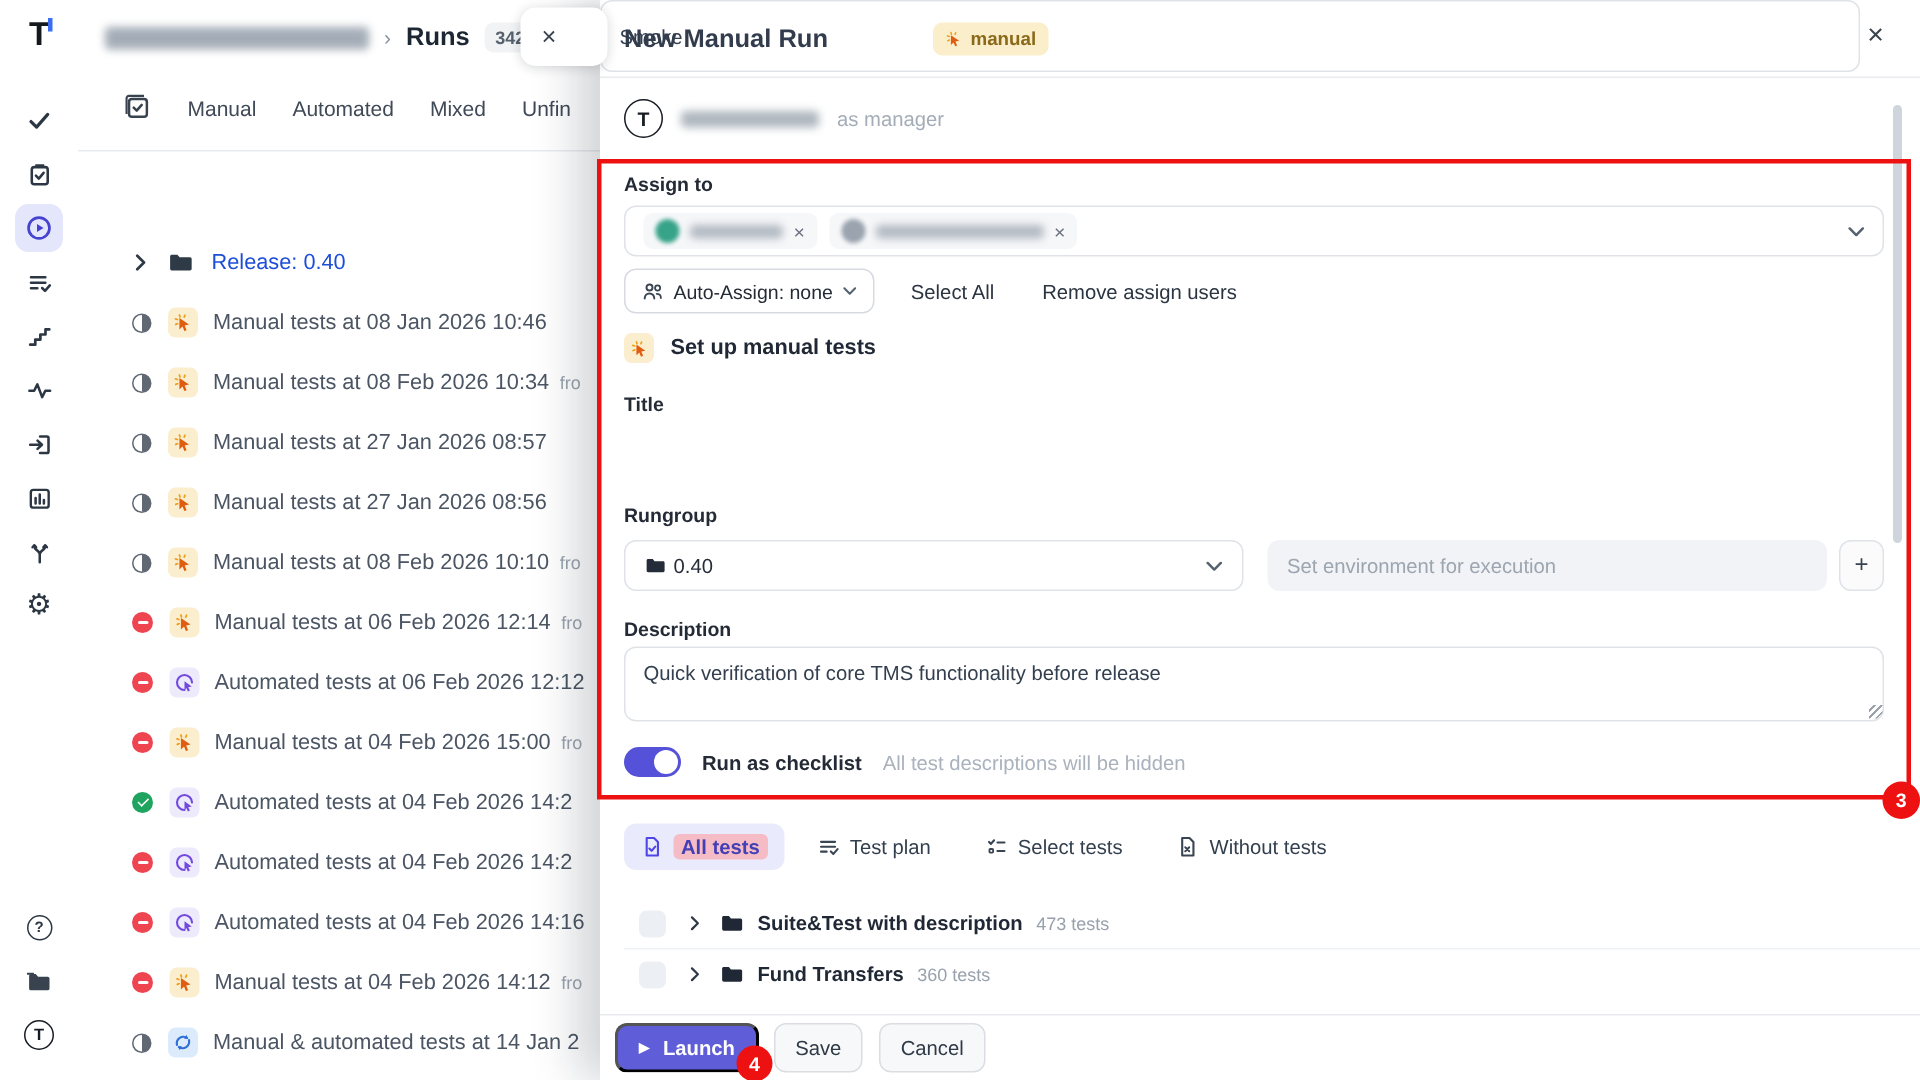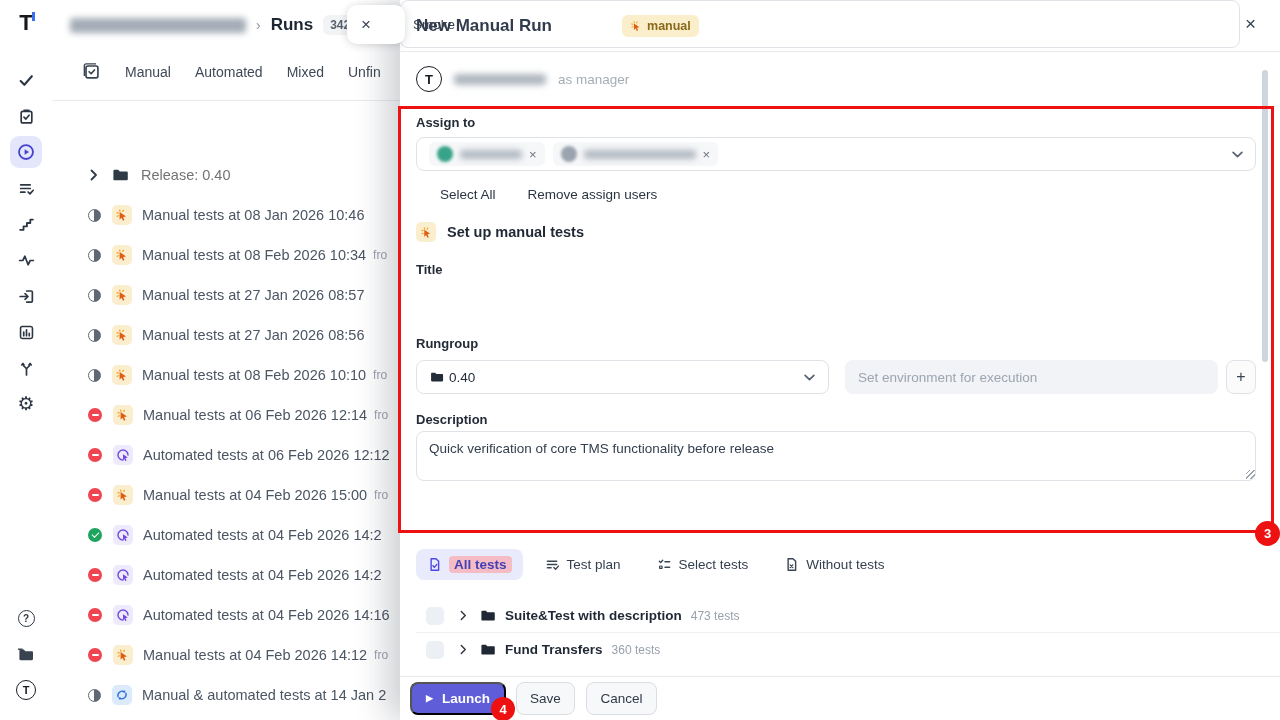--- a/index.html
+++ b/index.html
@@ -28,21 +28,21 @@
   .crumb-sep { margin:0 10px; color:#8a94a1; font-size:14px; }
   .crumb-title { font-size:17px; font-weight:700; color:#1d2733; }
   .count-badge { margin-left:10px; background:#f1f3f5; color:#56616d; font-size:12px; font-weight:600; border-radius:6px; padding:3px 7px; }
   .filter-tabs { position:absolute; left:30px; top:62px; display:flex; align-items:center; gap:24px; width:330px; overflow:hidden; white-space:nowrap; }
   .filter-tab { font-size:14px; font-weight:500; color:#3f4957; }
   .tabs-divider { position:absolute; left:0; top:100px; width:348px; height:1px; background:#e8ebee; }
 
   .run-list { position:absolute; left:8px; top:155px; width:340px; overflow:hidden; }
   .run-row { height:40px; display:flex; align-items:center; white-space:nowrap; }
   .row-chevron { margin-left:30px; margin-right:14px; }
-  .folder-label { font-size:14.5px; font-weight:500; color:#737373; }
+  .folder-label { font-size:14.5px; font-weight:500; color:#1d4ed8; }
   .st { flex:0 0 auto; margin-left:28px; margin-right:11px; }
   .st-prog { width:13px; height:13px; border:1.5px solid #5f6873; border-radius:50%; background:linear-gradient(90deg, transparent 50%, #5f6873 50%); }
   .st-fail { width:14px; height:14px; border-radius:50%; background:#ee4550; position:relative; }
   .st-fail::after { content:""; position:absolute; left:3.5px; top:6px; width:7px; height:2px; border-radius:1px; background:#fff; }
   .st-pass { width:14px; height:14px; border-radius:50%; background:#1ea45f; position:relative; }
   .st-pass::after { content:""; position:absolute; left:3.5px; top:4px; width:6px; height:3px; border-left:1.8px solid #fff; border-bottom:1.8px solid #fff; transform:rotate(-45deg); }
   .kind { flex:0 0 auto; width:20px; height:20px; border-radius:5px; margin-right:10px; display:flex; align-items:center; justify-content:center; }
   .kind-manual { background:#faeecf; }
   .kind-auto { background:#eceafb; }
   .kind-mixed { background:#dcebfc; }
@@ -457,20 +457,36 @@
       <span class="chip-x">×</span>
     </span>
     <span class="assign-chevron">
         <svg width="11" height="7" viewBox="0 0 10 6">
           <path d="M1 1l4 4 4-4" stroke="#566170" stroke-width="1.5" fill="none" stroke-linecap="round" stroke-linejoin="round"></path>
         </svg>
       </span>
   </div>
 
   <div class="assign-actions">
+    <button class="auto-assign-btn">
+      <span>
+          <svg width="14" height="14" viewBox="0 0 14 14">
+            <circle cx="5" cy="4.6" r="2" stroke="#3a4553" stroke-width="1.3" fill="none"></circle>
+            <path d="M1.8 12c0-2.2 1.5-3.4 3.2-3.4s3.2 1.2 3.2 3.4" stroke="#3a4553" stroke-width="1.3" fill="none" stroke-linecap="round"></path>
+            <circle cx="10.4" cy="5" r="1.7" stroke="#3a4553" stroke-width="1.2" fill="none"></circle>
+            <path d="M9.8 8.9c1.7 0 2.8 1.2 2.8 2.8" stroke="#3a4553" stroke-width="1.2" fill="none" stroke-linecap="round"></path>
+          </svg>
+        </span>
+      <span>Auto-Assign: none</span>
+      <span>
+          <svg width="9" height="6" viewBox="0 0 10 6">
+            <path d="M1 1l4 4 4-4" stroke="#566170" stroke-width="1.5" fill="none" stroke-linecap="round" stroke-linejoin="round"></path>
+          </svg>
+        </span>
+    </button>
     <span class="link-action link-sel">Select All</span>
     <span class="link-action link-rem">Remove assign users</span>
   </div>
 
   <div class="setup-heading">
     <span class="setup-badge">
         <svg width="13" height="13" viewBox="0 0 14 14">
           <path d="M2 4.6l1.3.4M4.6 2l.4 1.3M8.3 2.2l-.5 1.2M2.2 8.3l1.2-.5" stroke="#efa11c" stroke-width="1.2" stroke-linecap="round"></path>
           <path d="M4.6 4l6.4 4.4-2.9.6 1.3 3.1-1.5.6-1.2-3-2.1 1.9z" fill="#df5c10"></path>
         </svg>
@@ -495,20 +511,27 @@
         </svg>
       </span>
   </div>
   <input class="env-input" type="text" placeholder="Set environment for execution" style="">
   <button class="add-env-btn">+</button>
 
   <span class="field-label" style="left:16px; top:412px;">Description</span>
   <textarea class="desc-area" style="">Quick verification of core TMS functionality before release</textarea>
   <span class="resize-grip"></span>
 
+  <div class="checklist-row">
+    <span class="toggle">
+        <span class="toggle-knob"></span>
+      </span>
+    <span class="checklist-label">Run as checklist</span>
+    <span class="checklist-hint">All test descriptions will be hidden</span>
+  </div>
 
   <div class="test-tabs">
     <span class="ttab ttab-active">
       <span>
           <svg width="15" height="15" viewBox="0 0 16 16">
             <path d="M4.4 1.8h5.2l2.8 2.8v9.6H4.4z" stroke="#4f46e5" stroke-width="1.5" fill="none" stroke-linejoin="round"></path>
             <path d="M6.3 9.3l1.6 1.6 2.6-3" stroke="#4f46e5" stroke-width="1.5" fill="none" stroke-linecap="round" stroke-linejoin="round"></path>
           </svg>
         </span>
       <span class="hl-pink">All tests</span>

